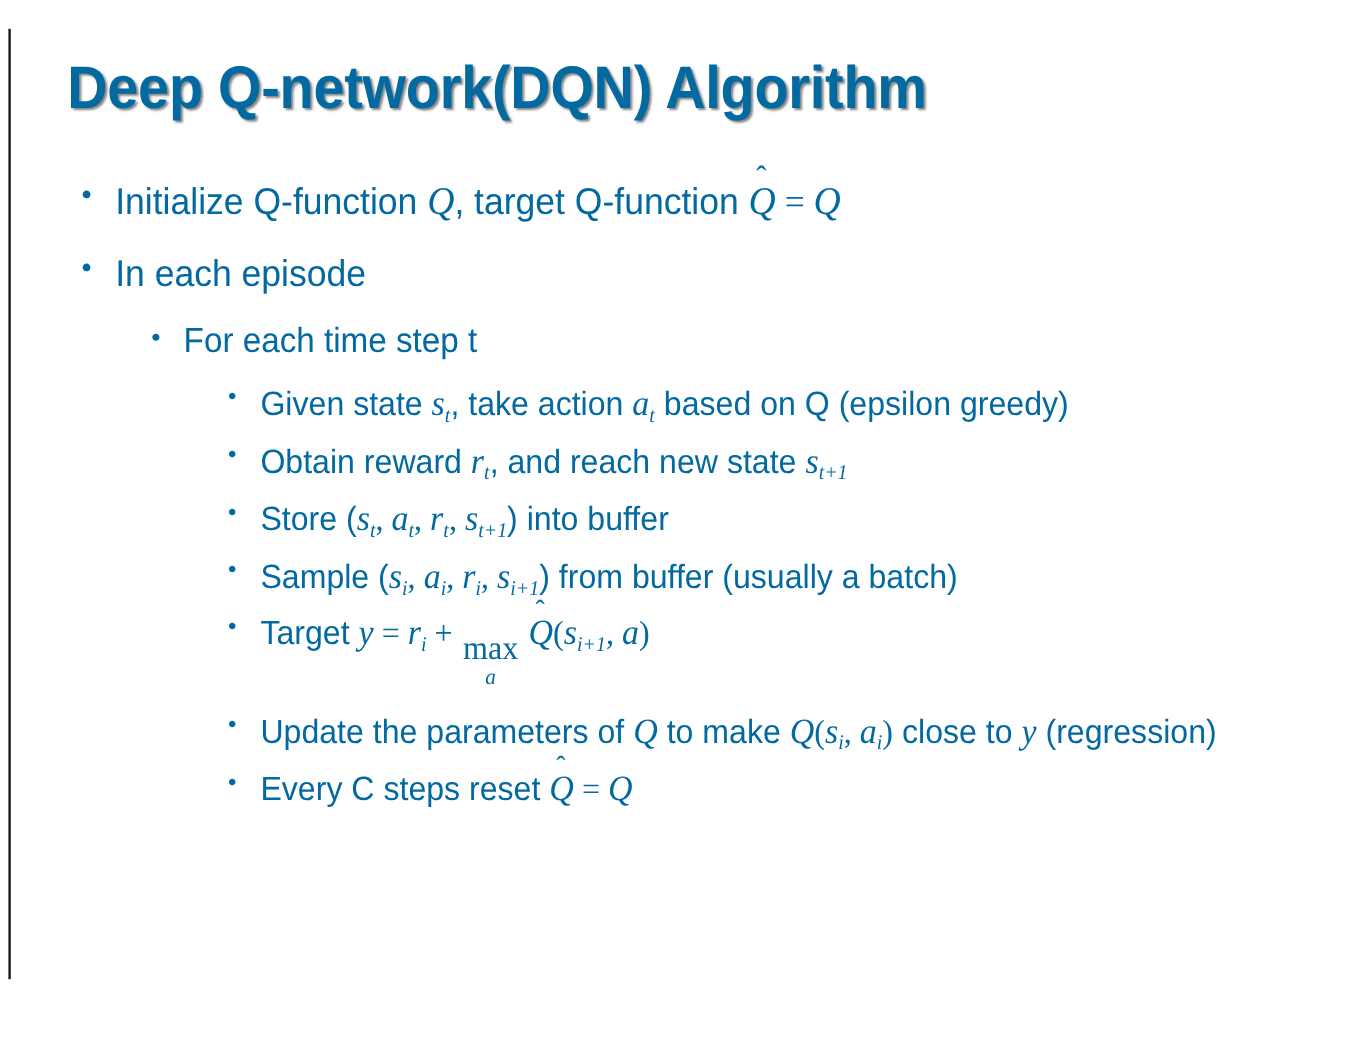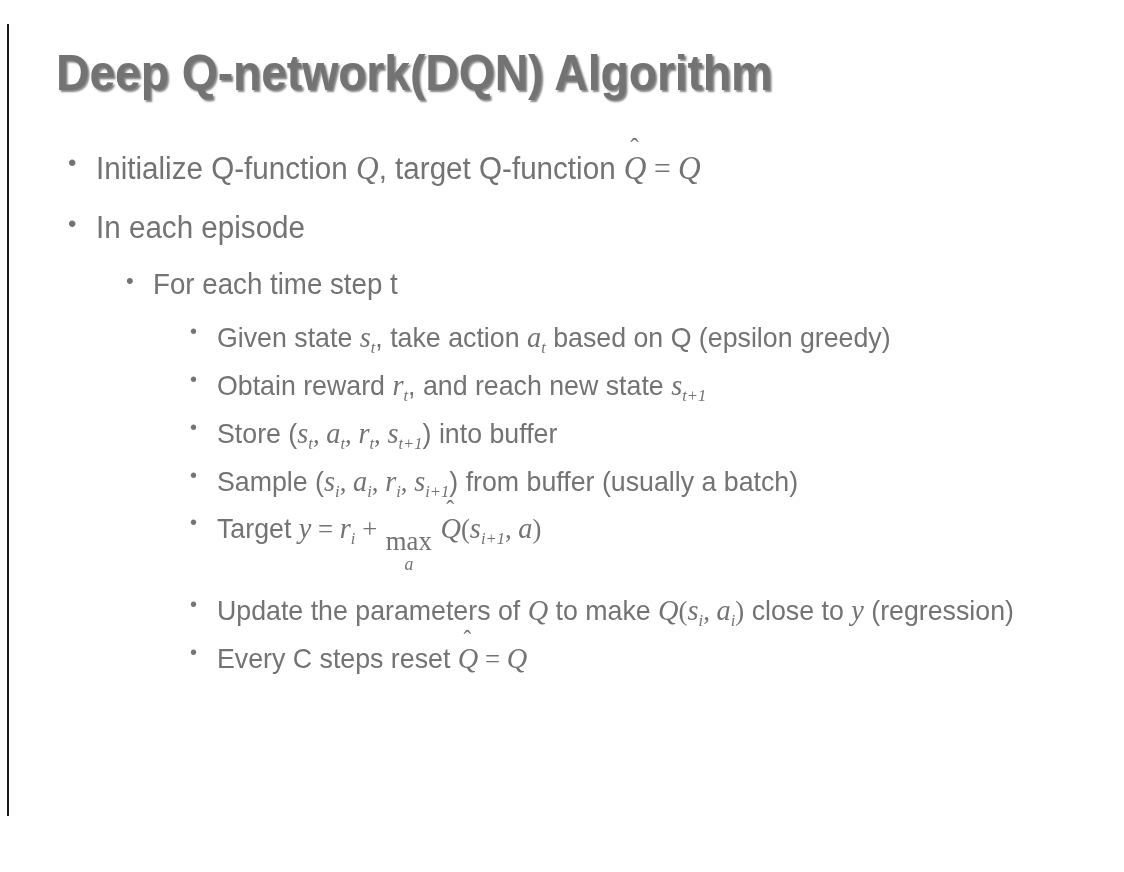--- a/index.html
+++ b/index.html
@@ -7,21 +7,21 @@
     padding: 0;
     background: #ffffff;
   }
   #slide {
     position: relative;
     width: 1124px;
     height: 872px;
     background: #ffffff;
     overflow: hidden;
     font-family: "Liberation Sans", sans-serif;
-    color: #737373;
+    color: #0369a1;
   }
 
   
   #left-edge-rule {
     position: absolute;
     left: 7px;
     top: 24px;
     width: 2px;
     height: 792px;
     background: #1a1a1a;

